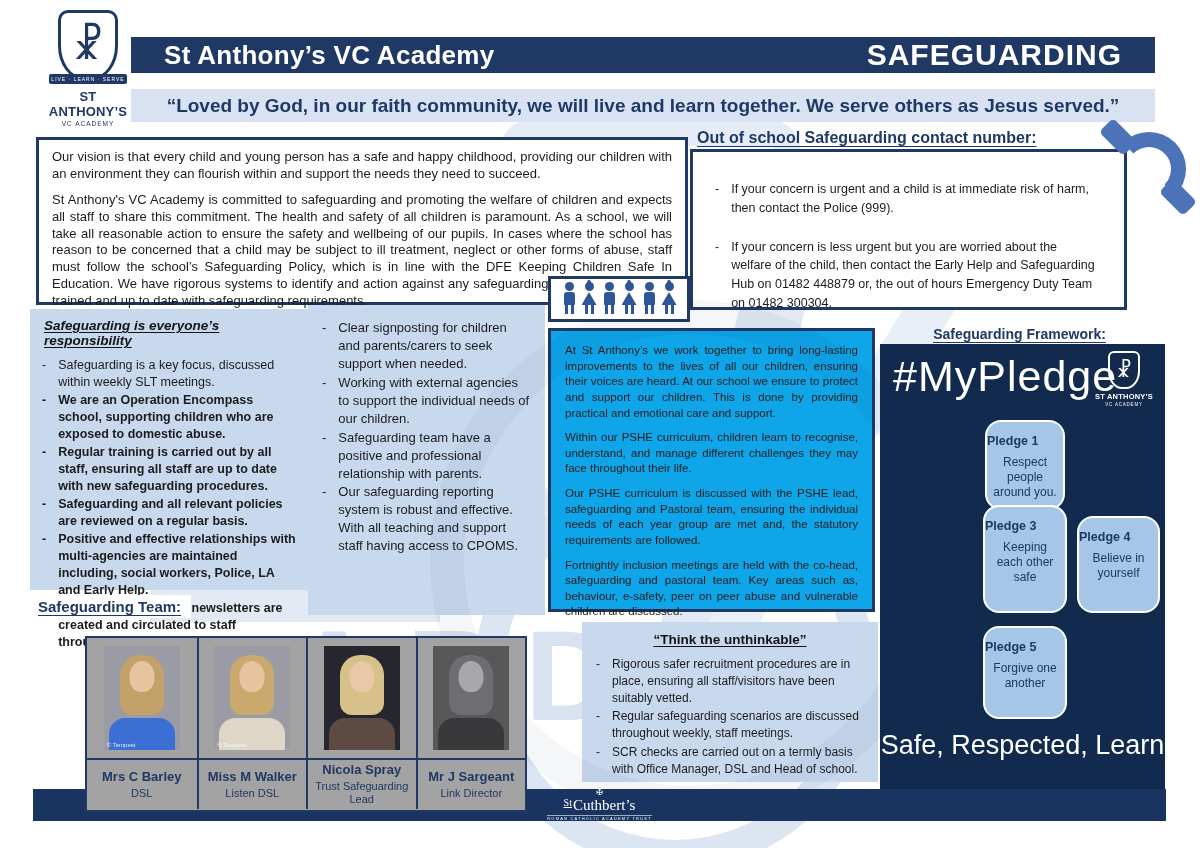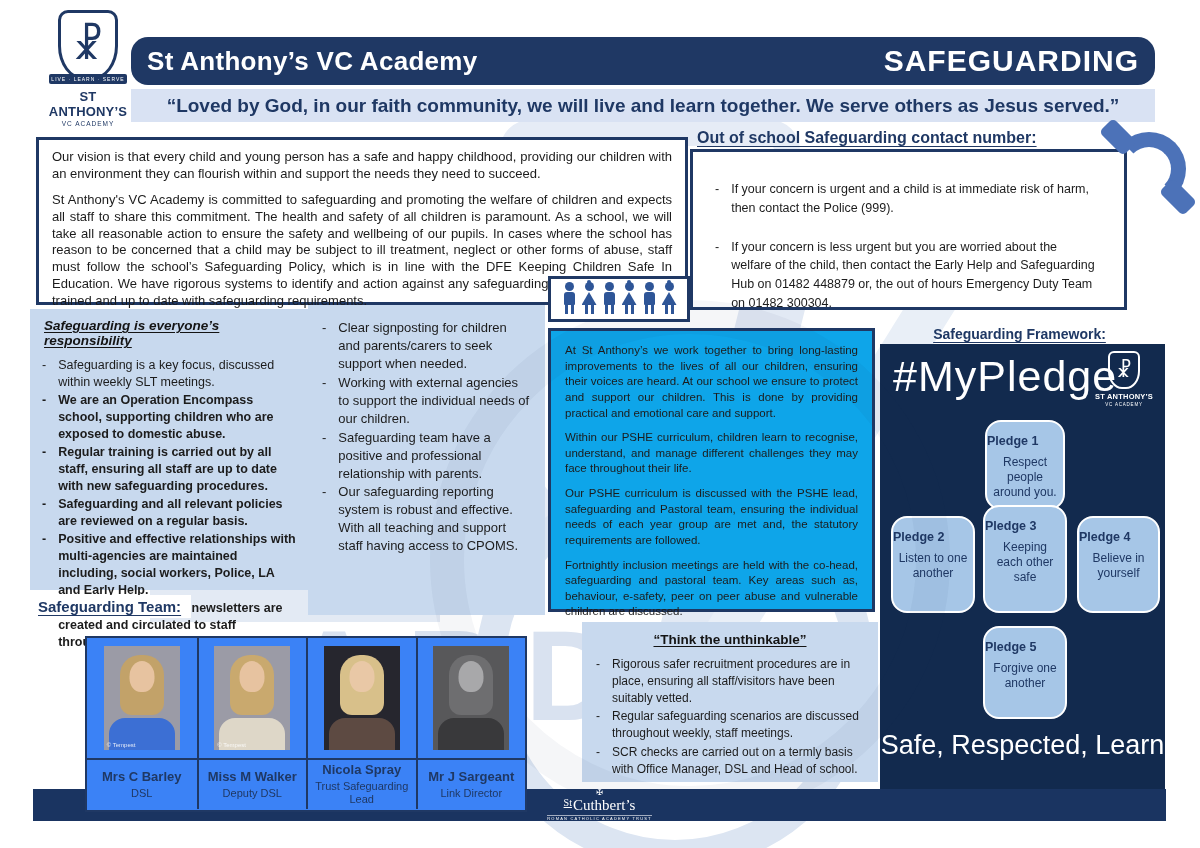--- a/index.html
+++ b/index.html
@@ -22,22 +22,22 @@
   .logo-block { left:44px; top:10px; width:88px; height:112px; text-align:center; }
   .shield { width:60px; height:70px; margin:0 auto; border:3px solid #1F3864; background:#fff;
             border-radius:10px 10px 26px 26px / 10px 10px 34px 34px;
             display:flex; align-items:center; justify-content:center; }
   .shield .glyph { font-family:"DejaVu Sans", sans-serif; font-size:40px; line-height:1; color:#1F3864; font-weight:bold; }
   .motto-banner { width:78px; margin:-6px auto 0; background:#1F3864; color:#fff; font-size:5px; letter-spacing:1px;
                   padding:2px 0; border-radius:2px; position:relative; }
   .logo-name { margin-top:5px; font-size:13px; font-weight:bold; color:#1F3864; letter-spacing:.2px; }
   .logo-sub  { font-size:6.5px; color:#1F3864; letter-spacing:1px; margin-top:1px; }
 
-  .header-bar { left:131px; top:37px; width:1024px; height:48px; background:#1F3864; color:#fff;
-                display:flex; align-items:center; justify-content:space-between; padding:0 16px;border-radius:17px; }
+  .header-bar { left:131px; top:37px; width:1024px; height:36px; background:#1F3864; color:#fff;
+                display:flex; align-items:center; justify-content:space-between; padding:0 33px; }
   .header-title { font-size:26px; font-weight:bold; letter-spacing:.3px; }
   .header-right { font-size:30px; font-weight:bold; letter-spacing:1px; }
   .quote-bar { left:131px; top:89px; width:1024px; height:33px; background:#D9E2F3; color:#1F3864;
                display:flex; align-items:center; justify-content:center; font-size:19px; font-weight:bold; }
 
   
   .vision-box { left:36px; top:137px; width:652px; height:168px; background:#fff; border:3px solid #1F3864;
                 padding:9px 13px; font-size:13px; line-height:1.3; color:#1c1c1c; text-align:justify; }
   .vision-box p + p { margin-top:9px; }
 
@@ -111,21 +111,21 @@
   .pledge-1 { left:105px; top:76px;  width:80px; height:90px; }
   .pledge-2 { left:11px;  top:172px; width:84px; height:97px; }
   .pledge-3 { left:103px; top:161px; width:84px; height:108px; }
   .pledge-4 { left:197px; top:172px; width:83px; height:97px; }
   .pledge-5 { left:103px; top:282px; width:84px; height:93px; }
   .tagline { position:absolute; left:0; top:386px; width:100%; text-align:center; color:#fff; font-size:27px; }
 
   
   .team-heading { left:32px; top:595px; font-size:15px; font-weight:bold; color:#1F3864; background:#fff;
                   padding:3px 10px 3px 6px; text-decoration:underline; text-underline-offset:3px; }
-  .team-box { left:85px; top:636px; width:442px; height:176px; background:#3b82f6; border:2.5px solid #1F3864;
+  .team-box { left:85px; top:636px; width:442px; height:176px; background:#a3a3a3; border:2.5px solid #1F3864;
               display:grid; grid-template-columns:repeat(4,1fr); grid-template-rows:120px 51px; z-index:4; }
   .team-cell { border-left:2.5px solid #1F3864; display:flex; align-items:center; justify-content:center; }
   .team-cell.first { border-left:none; }
   .team-cell.namecell { border-top:2.5px solid #1F3864; flex-direction:column; text-align:center; padding:2px; }
   .member-name { font-size:13px; font-weight:bold; color:#1F3864; line-height:1.15; }
   .member-role { font-size:11px; color:#1F3864; line-height:1.15; margin-top:2px; }
   .photo { position:relative; width:76px; height:104px; background:var(--bg,#999); overflow:hidden; }
   .photo .hair { position:absolute; left:50%; top:9px; transform:translateX(-50%); width:44px; height:60px;
                  background:var(--hair,#b29361); border-radius:20px 20px 12px 12px; }
   .photo .face { position:absolute; left:50%; top:15px; transform:translateX(-50%); width:25px; height:31px;
@@ -303,24 +303,20 @@
       <div class="mshield">
         <span class="glyph">☧</span>
       </div>
       <div class="mname">ST ANTHONY’S</div>
       <div class="msub">VC ACADEMY</div>
     </div>
     <div class="pledge pledge-1">
       <div class="pt">Pledge 1</div>
         <div class="px">Respect people around you.</div>
     </div>
-    <div class="pledge pledge-2">
-      <div class="pt">Pledge 2</div>
-        <div class="px">Listen to one another</div>
-    </div>
     <div class="pledge pledge-3">
       <div class="pt">Pledge 3</div>
         <div class="px">Keeping each other safe</div>
     </div>
     <div class="pledge pledge-4">
       <div class="pt">Pledge 4</div>
         <div class="px">Believe in yourself</div>
     </div>
     <div class="pledge pledge-5">
       <div class="pt">Pledge 5</div>
@@ -362,21 +358,21 @@
           <div class="torso"></div>
         <span class="credit"></span>
       </div>
     </div>
     <div class="team-cell namecell first">
       <div class="member-name">Mrs C Barley</div>
       <div class="member-role">DSL</div>
     </div>
     <div class="team-cell namecell">
       <div class="member-name">Miss M Walker</div>
-      <div class="member-role">Deputy DSL</div>
+      <div class="member-role">Listen DSL</div>
     </div>
     <div class="team-cell namecell">
       <div class="member-name">Nicola Spray</div>
       <div class="member-role">Trust Safeguarding Lead</div>
     </div>
     <div class="team-cell namecell">
       <div class="member-name">Mr J Sargeant</div>
       <div class="member-role">Link Director</div>
     </div>
   </div>

